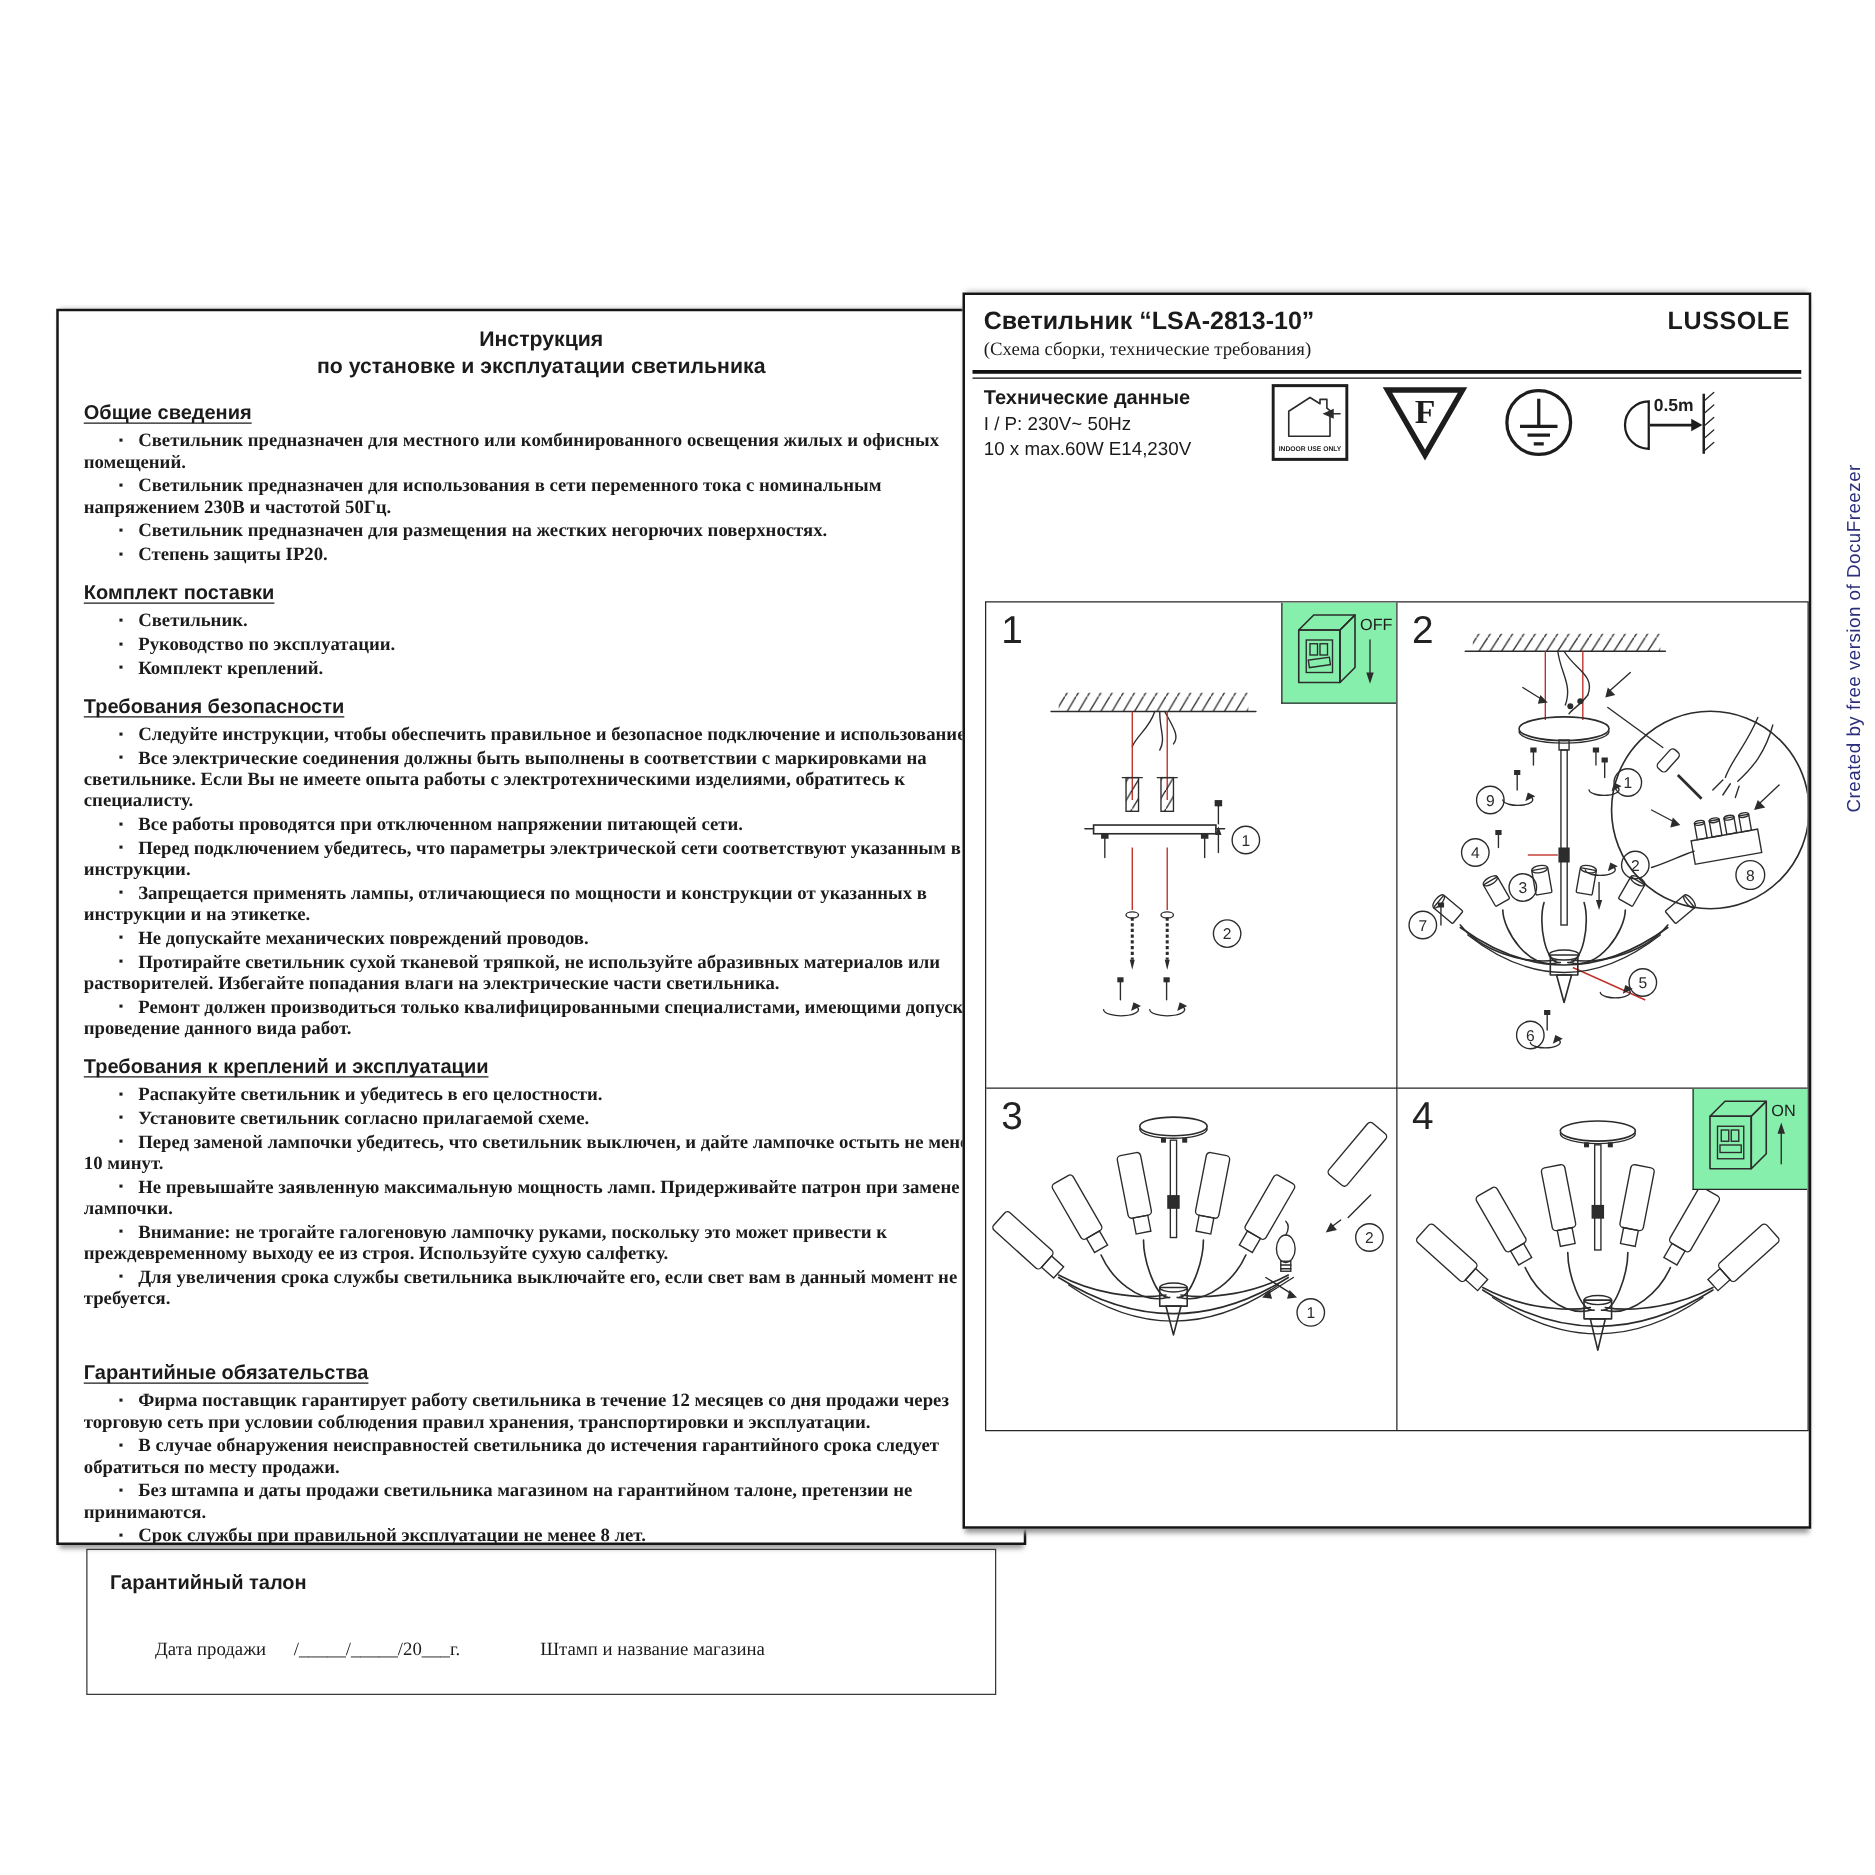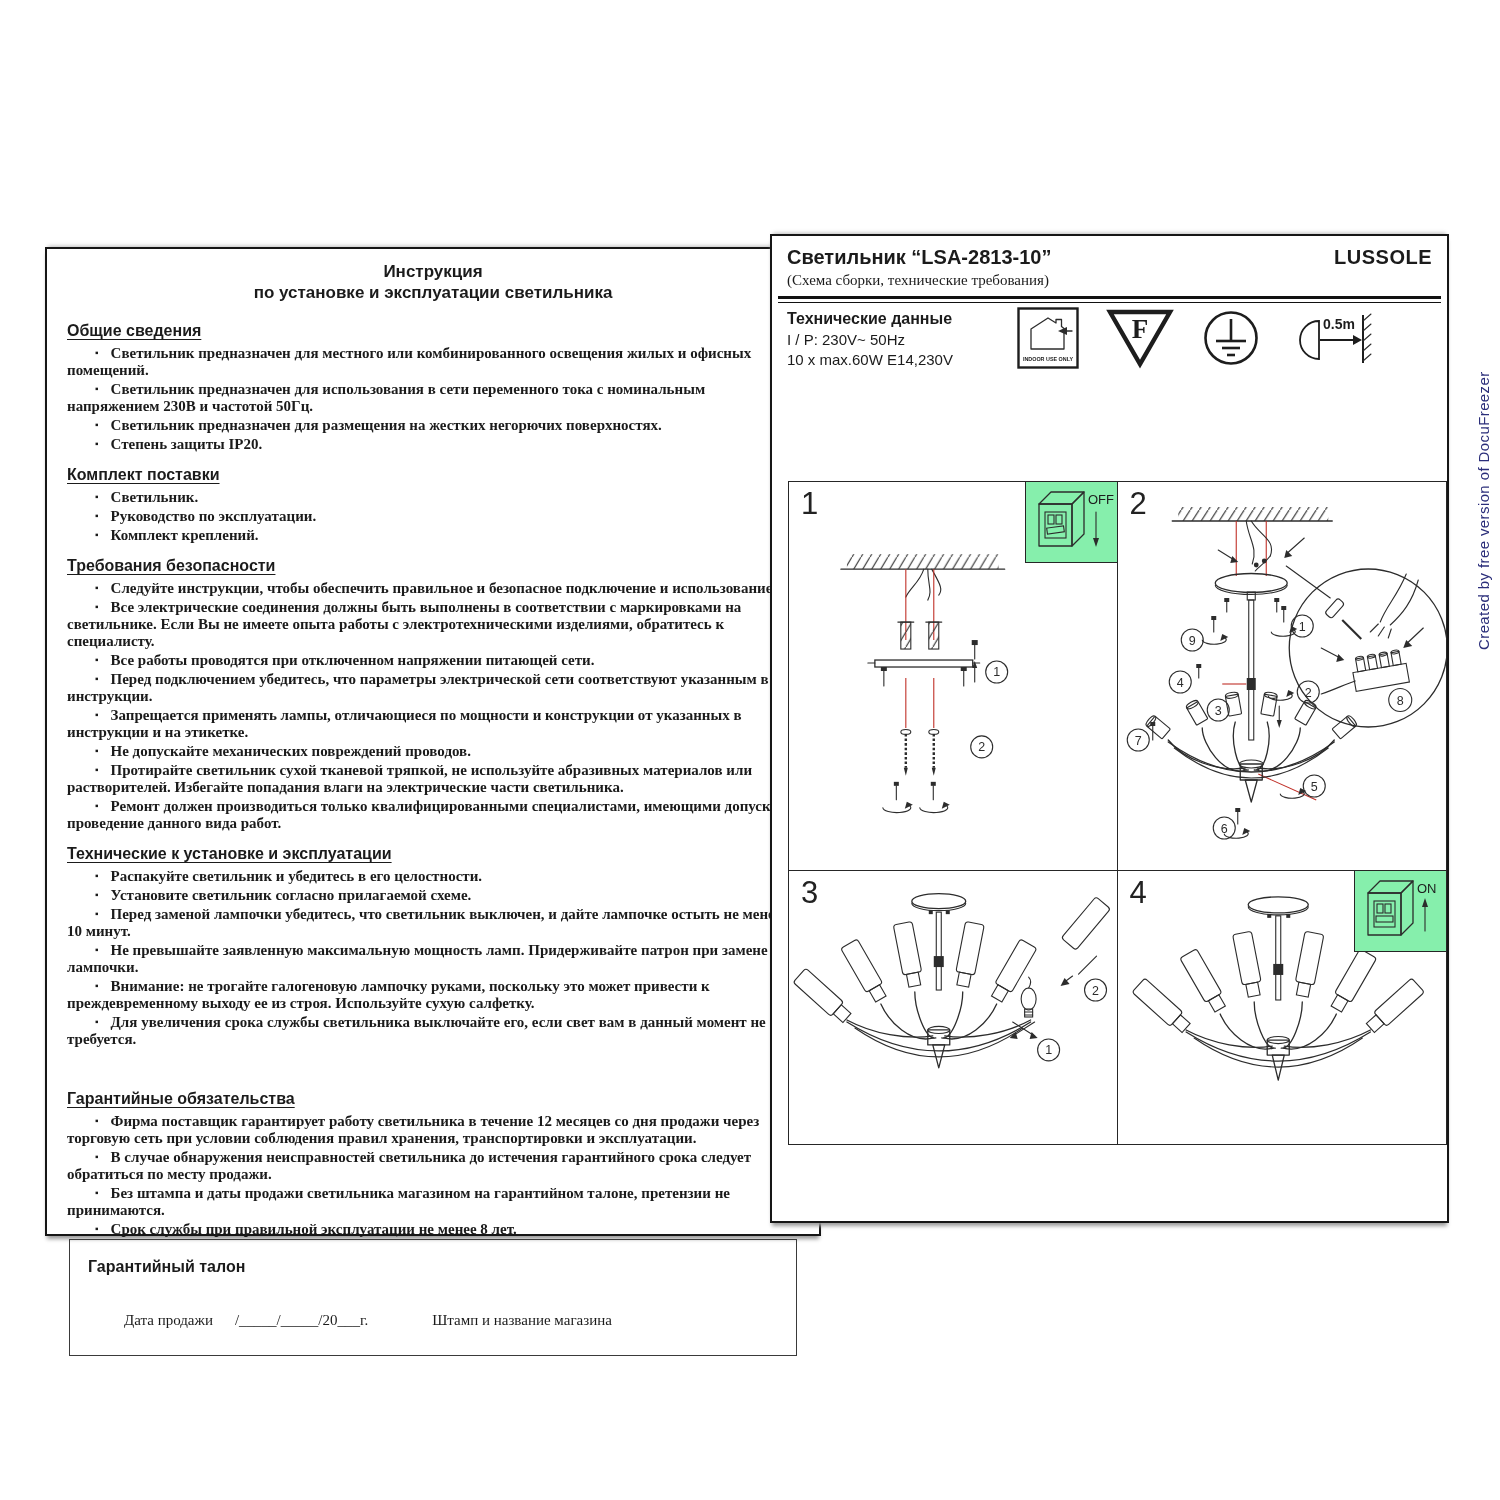--- a/index.html
+++ b/index.html
@@ -139,21 +139,21 @@
 
               <li><span class="blt">▪</span><span>Не допускайте механических повреждений проводов.</span></li>
 
               <li><span class="blt">▪</span><span>Протирайте светильник сухой тканевой тряпкой, не используйте абразивных материалов или растворителей. Избегайте попадания влаги на электрические части светильника.</span></li>
 
               <li><span class="blt">▪</span><span>Ремонт должен производиться только квалифицированными специалистами, имеющими допуск на проведение данного вида работ.</span></li>
             </ul>
         </section>
 
         <section>
-          <h3 class="shead">Технические к установке и эксплуатации</h3>
+          <h3 class="shead">Требования к креплений и эксплуатации</h3>
           <ul class="blist">
 
               <li><span class="blt">▪</span><span>Распакуйте светильник и убедитесь в его целостности.</span></li>
 
               <li><span class="blt">▪</span><span>Установите светильник согласно прилагаемой схеме.</span></li>
 
               <li><span class="blt">▪</span><span>Перед заменой лампочки убедитесь, что светильник выключен, и дайте лампочке остыть не менее 10 минут.</span></li>
 
               <li><span class="blt">▪</span><span>Не превышайте заявленную максимальную мощность ламп. Придерживайте патрон при замене лампочки.</span></li>
 

